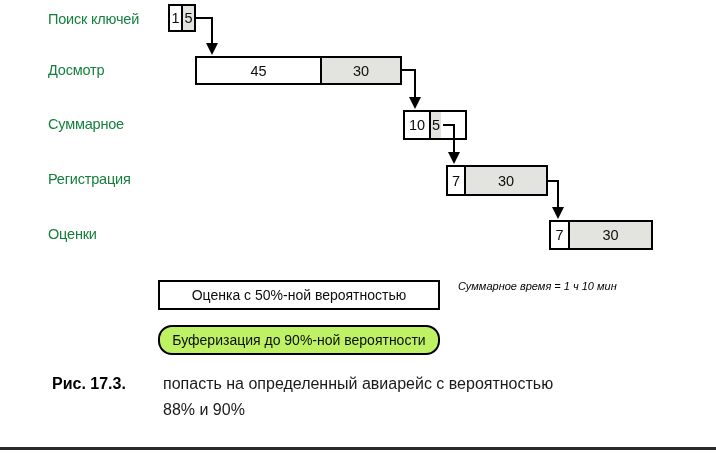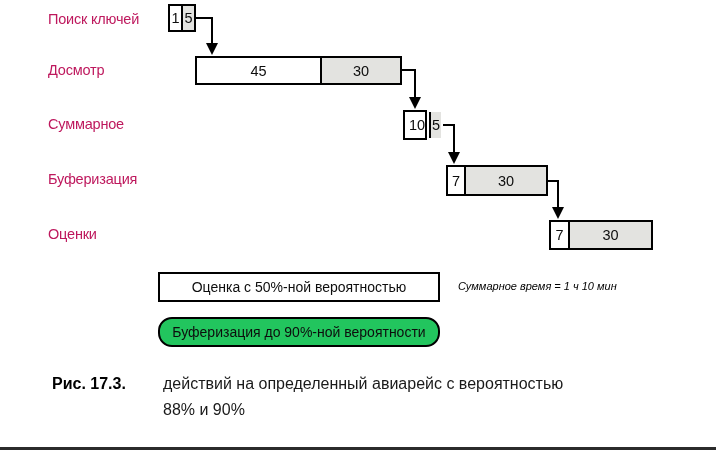--- a/index.html
+++ b/index.html
@@ -8,21 +8,21 @@
     width: 716px;
     height: 453px;
     background: #ffffff;
     font-family: "Liberation Sans", sans-serif;
     overflow: hidden;
   }
   .row-label {
     position: absolute;
     left: 48px;
     font-size: 14.5px;
-    color: #be185d;
+    color: #15803d;
     white-space: nowrap;
     letter-spacing: -0.2px;
   }
   .bar {
     position: absolute;
     display: flex;
     border: 2px solid #000;
     box-sizing: border-box;
     background: #ffffff;
   }
@@ -49,22 +49,23 @@
     height: 30px;
     border: 2px solid #000;
     box-sizing: border-box;
     display: flex;
     align-items: center;
     justify-content: center;
     font-size: 14px;
     color: #0d0d0d;
     background: #fff;
     white-space: nowrap;
+    margin-top: 8px;
   }
-  .legend-box.p90 { background: #22c55e; border-radius: 14px; }
+  .legend-box.p90 { background: #bef264; border-radius: 14px; }
   .summary-text {
     position: absolute;
     left: 458px;
     font-size: 11px;
     color: #000000;
     white-space: nowrap;
     font-style: italic;
   }
   .caption {
     position: absolute;
@@ -91,34 +92,34 @@
   }
 </style>
 </head>
 <body>
 
 <div class="canvas">
 
   <div class="row-label" style="top:11px">Поиск ключей</div>
   <div class="row-label" style="top:62px">Досмотр</div>
   <div class="row-label" style="top:116px">Суммарное</div>
-  <div class="row-label" style="top:171px">Буферизация</div>
+  <div class="row-label" style="top:171px">Регистрация</div>
   <div class="row-label" style="top:226px">Оценки</div>
 
   <div class="bar" style="left:168px; top:4px; width:28px; height:28px">
     <div class="seg p50" style="width:11px">1</div>
     <div class="seg p90" style="width:13px">5</div>
   </div>
 
   <div class="bar" style="left:195px; top:56px; width:207px; height:29px">
     <div class="seg p50" style="width:123px">45</div>
     <div class="seg p90" style="width:80px">30</div>
   </div>
 
-  <div class="bar" style="left:403px; top:110px; width:24px; height:30px">
+  <div class="bar" style="left:403px; top:110px; width:64px; height:30px">
     <div class="seg p50" style="width:24px">10</div>
     <div class="seg p90" style="width:12px">5</div>
   </div>
 
   <div class="bar" style="left:446px; top:165px; width:102px; height:31px">
     <div class="seg p50" style="width:16px">7</div>
     <div class="seg p90" style="width:82px">30</div>
   </div>
 
   <div class="bar" style="left:549px; top:220px; width:104px; height:30px">
@@ -142,20 +143,20 @@
   </svg>
 
   <div class="legend-box p50" style="top:272px">Оценка с 50%-ной вероятностью</div>
   <div class="summary-text" style="top:280px">Суммарное время = 1 ч 10 мин</div>
 
   <div class="legend-box p90" style="top:317px">Буферизация до 90%-ной вероятности</div>
 
   <div class="caption">
     <div class="fig-label">Рис. 17.3.</div>
     <div>
-      <div class="cap-line">действий на определенный авиарейс с вероятностью</div>
+      <div class="cap-line">попасть на определенный авиарейс с вероятностью</div>
       <div class="cap-line">88% и 90%</div>
     </div>
   </div>
 
   <div class="bottom-rule"></div>
 
 </div>
 
 </body></html>

